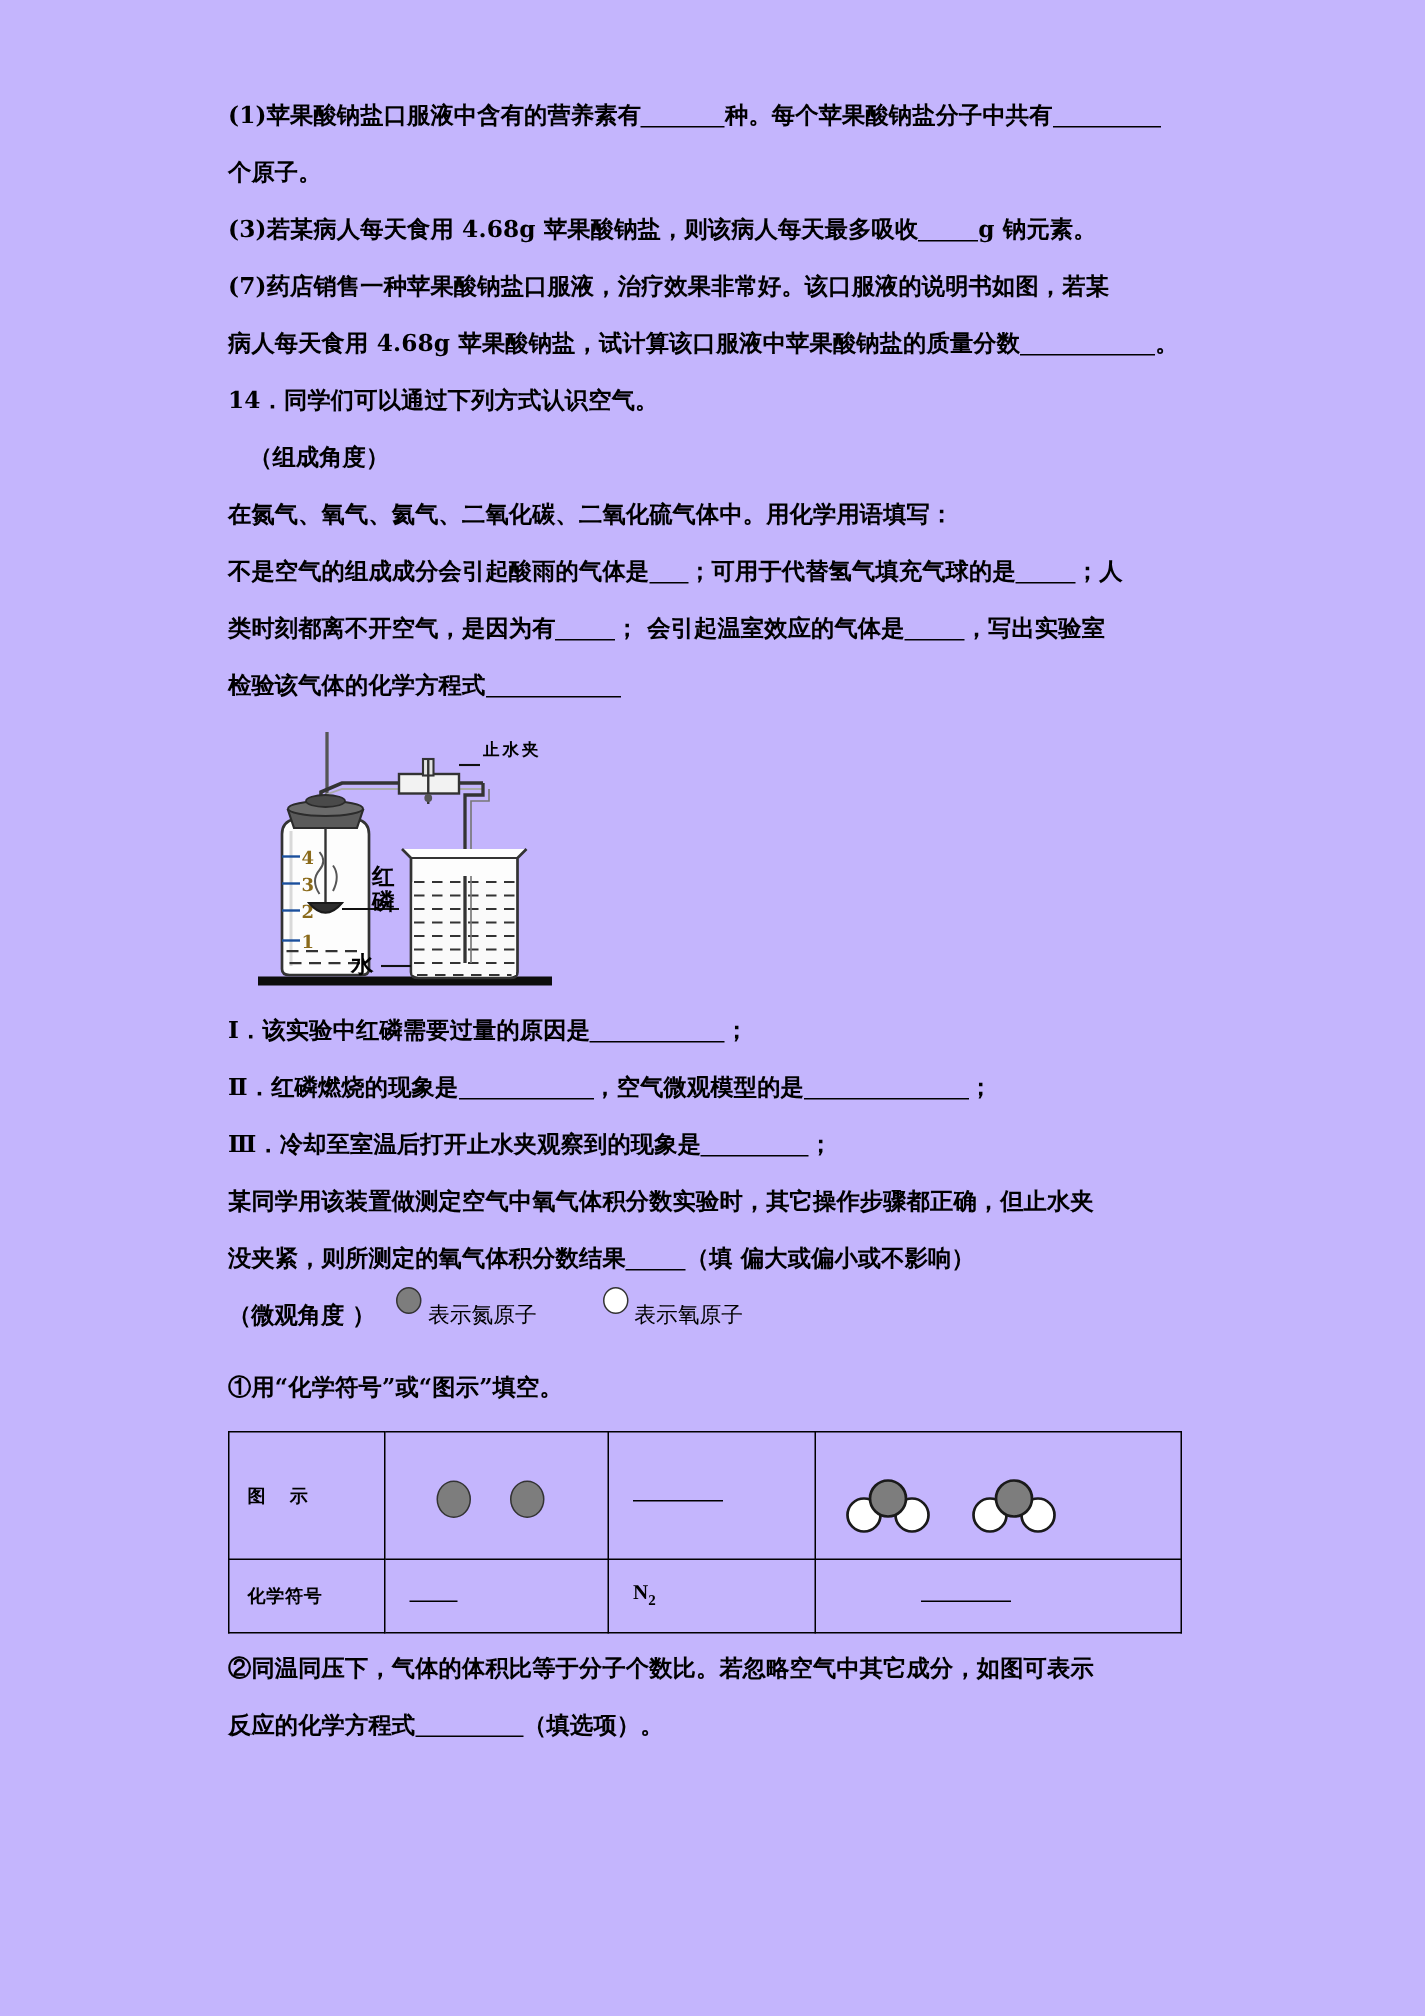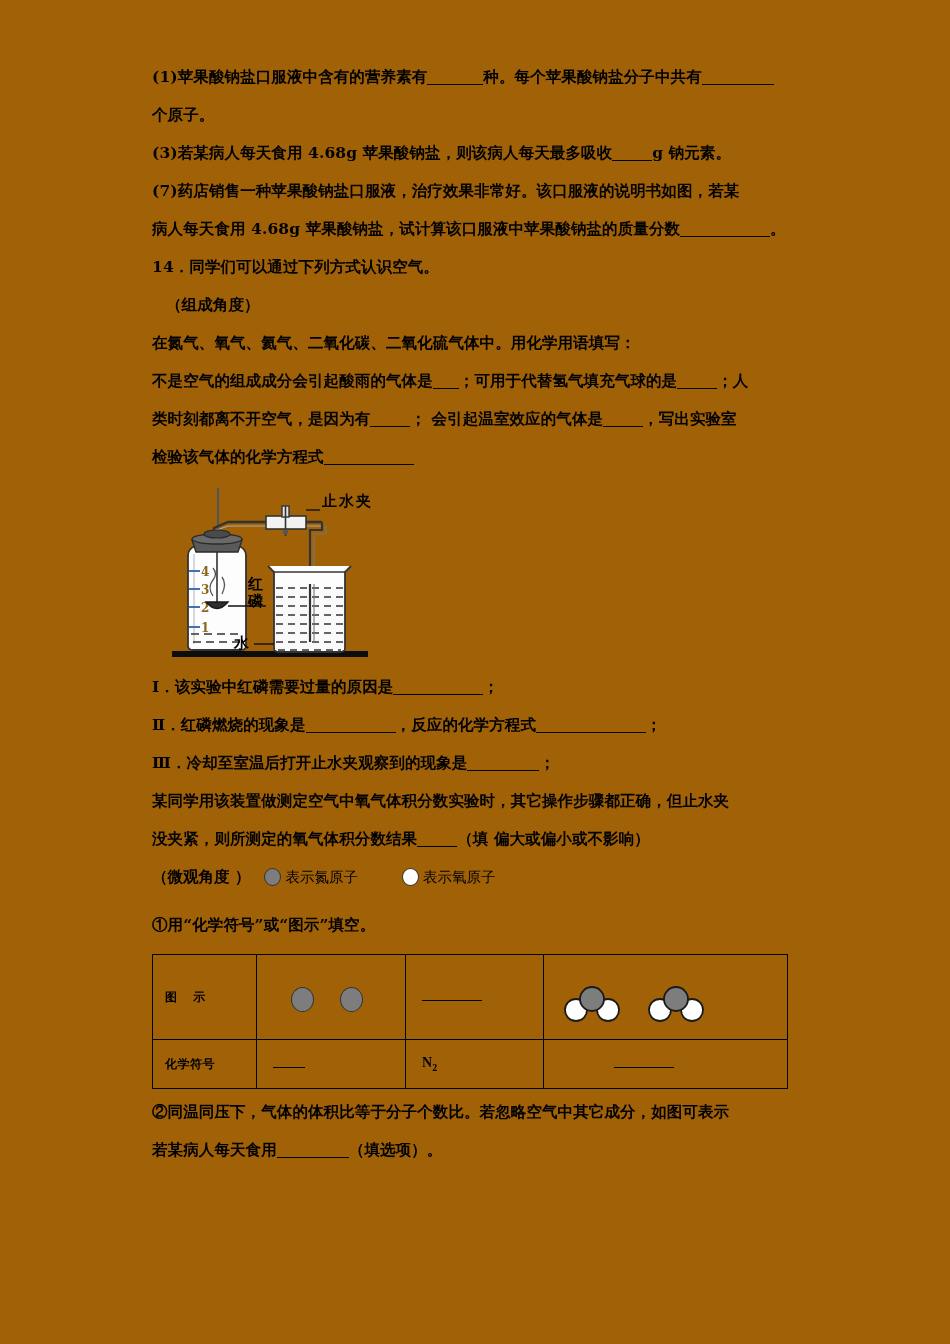--- a/index.html
+++ b/index.html
@@ -4,21 +4,21 @@
 <style>
   html, body {
     margin: 0;
     padding: 0;
     background: #ffffff;
   }
   .page {
     position: relative;
     width: 950px;
     height: 1344px;
-    background: #a16207;
+    background: #c4b5fd;
     font-family: "DejaVu Serif", "Liberation Serif", serif;
     color: #000000;
     overflow: hidden;
   }
   .content {
     position: absolute;
     left: 152px;
     top: 58px;
     width: 640px;
   }
@@ -47,21 +47,20 @@
     position: relative;
     width: 300px;
     height: 180px;
     margin: 8px 0 4px 18px;
   }
   .fig-svg { display: block; }
 
   
   .legend-row {
     display: flex;
-    align-items: center;
     font-size: 15.5px;
     font-weight: bold;
     line-height: 38px;
   }
   .legend-gap { width: 44px; }
   .atom {
     display: inline-block;
     width: 15px;
     height: 16px;
     border-radius: 50%;
@@ -215,28 +214,28 @@
         <path d="M140 100 L140 158" fill="none" stroke="#333" stroke-width="2.2"></path>
         <path d="M144 100 L144 158" fill="none" stroke="#777" stroke-width="1.1"></path>
 
         <line x1="58" y1="122" x2="96" y2="122" stroke="#111" stroke-width="1.4"></line>
 
         <line x1="84" y1="160" x2="104" y2="160" stroke="#111" stroke-width="1.4"></line>
 
         <line x1="136" y1="26" x2="150" y2="26" stroke="#111" stroke-width="1.4"></line>
       </svg>
 
-      <div style="position:absolute;left:152px;top:8px;font-size:15px;font-weight:bold;letter-spacing:2px;">止水夹</div>
+      <div style="position:absolute;left:152px;top:8px;font-size:11px;font-weight:bold;letter-spacing:2px;">止水夹</div>
       <div style="position:absolute;left:78px;top:92px;font-size:15px;font-weight:bold;line-height:17px;width:18px;">红磷</div>
       <div style="position:absolute;left:64px;top:150px;font-size:15px;font-weight:bold;">水</div>
     </div>
 
     <div class="line"><span>Ⅰ．该实验中红磷需要过量的原因是</span><span class="blank b-xl"></span><span>；</span></div>
 
-    <div class="line"><span>Ⅱ．红磷燃烧的现象是</span><span class="blank b-xl"></span><span>，反应的化学方程式</span><span class="blank" style="width:110px"></span><span>；</span></div>
+    <div class="line"><span>Ⅱ．红磷燃烧的现象是</span><span class="blank b-xl"></span><span>，空气微观模型的是</span><span class="blank" style="width:110px"></span><span>；</span></div>
 
     <div class="line"><span>Ⅲ．冷却至室温后打开止水夹观察到的现象是</span><span class="blank b-lg"></span><span>；</span></div>
 
     <div class="line"><span>某同学用该装置做测定空气中氧气体积分数实验时，其它操作步骤都正确，但止水夹</span></div>
     <div class="line"><span>没夹紧，则所测定的氧气体积分数结果</span><span class="blank b-sm"></span><span>（填 偏大或偏小或不影响）</span></div>
 
     <div class="legend-row">
       <span>（微观角度 ）</span>
       <span style="width:14px"></span>
       <span class="atom n"></span>
@@ -291,16 +290,16 @@
           <div class="cell-pad formula"><span>N</span><sub>2</sub></div>
         </td>
         <td class="c4">
           <div style="padding-left:70px"><span class="dash dash-md"></span></div>
         </td>
       </tr>
     </tbody>
       </table>
 
     <div class="line"><span>②同温同压下，气体的体积比等于分子个数比。若忽略空气中其它成分，如图可表示</span></div>
-    <div class="line"><span>若某病人每天食用</span><span class="blank b-lg"></span><span>（填选项）。</span></div>
+    <div class="line"><span>反应的化学方程式</span><span class="blank b-lg"></span><span>（填选项）。</span></div>
 
   </div>
 </div>
 
 </body></html>

